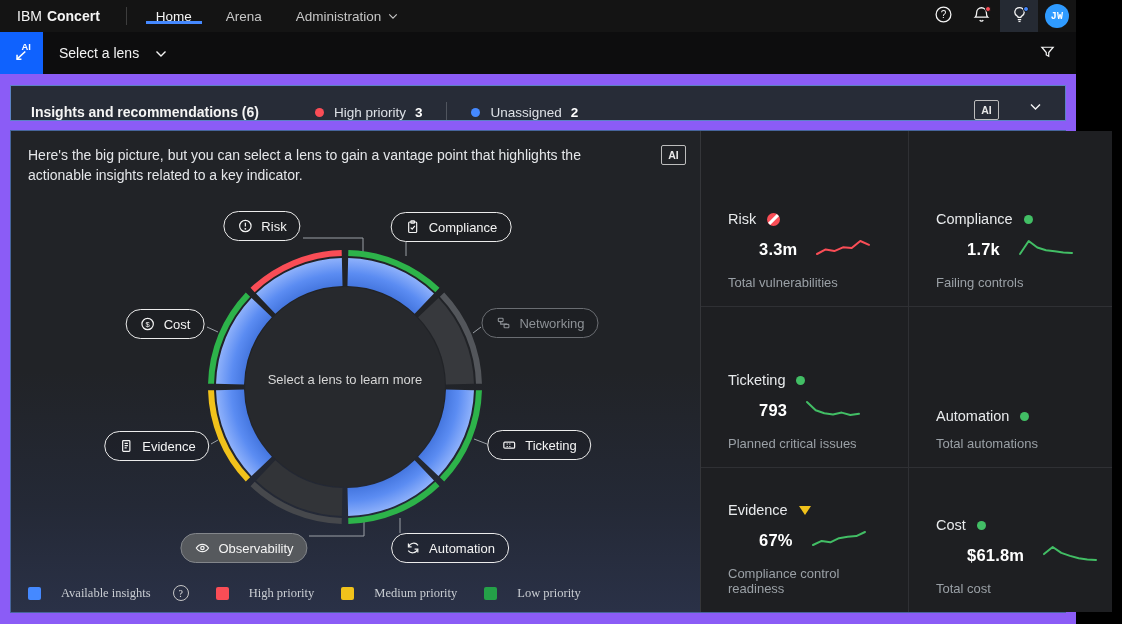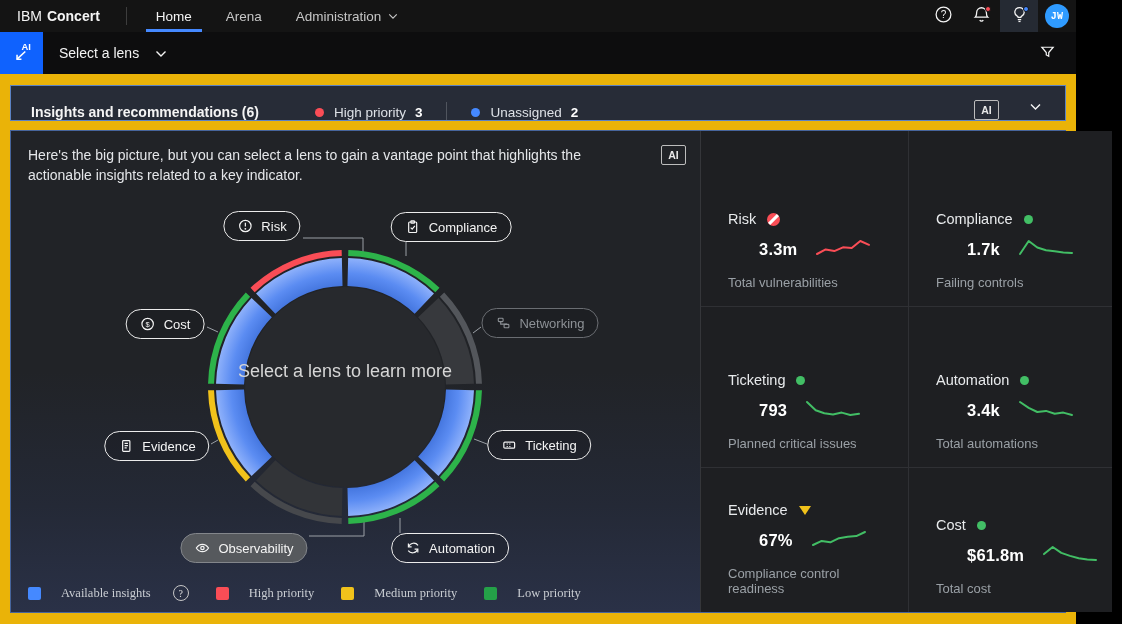--- a/index.html
+++ b/index.html
@@ -1,25 +1,25 @@
 <!DOCTYPE html>
 <html><head>
 <meta charset="utf-8">
 <style>
   * { margin:0; padding:0; box-sizing:border-box; }
   html,body { background:#000; }
   body { width:1122px; height:624px; overflow:hidden; font-family:"Liberation Sans", sans-serif; }
-  .app { position:relative; width:1076px; height:624px; background:#eab308; color:#f4f4f4; }
+  .app { position:relative; width:1076px; height:624px; background:#8b5cf6; color:#f4f4f4; }
 
   
   .topnav { height:32px; background:#141414; display:flex; align-items:stretch; position:relative; }
   .brand { display:flex; align-items:center; padding:0 26px 0 17px; font-size:14px; color:#f4f4f4; }
   .brand b { margin-left:5px; font-weight:700; }
   .nav-divider { width:1px; height:18px; background:#3d3d3d; align-self:center; }
-  .nav { display:flex; margin-left:12px; }
+  .nav { display:flex; margin-left:12px;align-items:center; }
   .nav-item { position:relative; display:flex; align-items:center; padding:0 17px; font-size:13.5px; color:#c6c6c6; cursor:pointer; }
   .nav-item.active { color:#f4f4f4; }
   .nav-item.active::after { content:""; position:absolute; left:7px; right:7px; bottom:0; height:3px; background:#4589ff; }
   .nav-caret { margin-left:7px; display:inline-flex; }
   .top-actions { margin-left:auto; display:flex; align-items:stretch; }
   .icon-btn { width:38px; display:flex; align-items:center; justify-content:center; cursor:pointer; position:relative; background:transparent; border:none; }
   .icon-btn.active-tool { background:#252a33; }
   .badge-dot { position:absolute; top:6px; right:9px; width:6px; height:6px; border-radius:50%; border:1.5px solid #141414; }
   .avatar { width:38px; display:flex; align-items:center; justify-content:center; cursor:pointer; }
   .avatar .circle { width:24px; height:24px; border-radius:50%; background:#2f9bff; color:#fff; font-size:10px; font-weight:700; display:flex; align-items:center; justify-content:center; letter-spacing:.3px;font-family:Liberation Mono, monospace; }
@@ -41,21 +41,21 @@
   .ai-badge { width:25px; height:20px; border:1px solid #bdbdbd; border-radius:2px; color:#e8e8e8; font-size:10.5px; font-weight:700; display:flex; align-items:center; justify-content:center; }
   .chev-btn { margin-left:22px; background:none; border:none; cursor:pointer; display:flex; align-items:center; justify-content:center; width:28px; height:28px; }
 
   
   .panel { position:absolute; left:10px; right:10px; top:130px; height:483px; border:1px solid #47659c; display:flex; background:#1e1f22; }
   .left-panel { position:relative; width:690px; flex:0 0 690px; border-right:1px solid #35363a; overflow:hidden;
     background:linear-gradient(180deg,#212327 0%, #212327 50%, #242936 78%, #2a3147 100%); }
   .intro { position:absolute; left:17px; top:14px; width:608px; font-size:14px; line-height:1.45; color:#e4e6e9; }
   .panel-ai-badge { position:absolute; right:14px; top:14px; }
   .donut-svg { position:absolute; left:0; top:0; }
-  .center-label { position:absolute; left:334px; top:240px; transform:translate(-50%,-50%); font-size:18px; color:#d6d6d6; white-space:nowrap; }
+  .center-label { position:absolute; left:334px; top:248px; transform:translate(-50%,-50%); font-size:13px; color:#d6d6d6; white-space:nowrap; }
 
   .pill { position:absolute; transform:translate(-50%,-50%); display:flex; align-items:center; gap:8px; height:30px; padding:0 13px; border:1px solid #ececec; border-radius:16px; background:rgba(20,21,24,.25); color:#f4f4f4; font-size:13px; cursor:pointer; white-space:nowrap; }
   .pill svg { flex:0 0 auto; }
   .pill.disabled { border-color:#6a6d72; color:#8d9196; cursor:default; }
   .pill.muted { background:#56595d; border-color:#83868b;justify-content:flex-end; }
 
   .legend { position:absolute; left:17px; bottom:11px; display:flex; align-items:center; gap:27px; font-size:12.5px; color:#c9cdd2; }
   .legend-item { display:flex; align-items:center; gap:20px;font-family:Liberation Serif, serif; }
   .swatch { width:13px; height:13px; border-radius:2px; }
   .help-ring { width:16px; height:16px; border:1px solid #c6c6c6; border-radius:50%; font-size:10px; color:#e0e0e0; display:flex; align-items:center; justify-content:center; margin-left:2px; }
@@ -376,26 +376,20 @@
                 <polyline points="2.0,2.0 10.7,10.3 19.3,13.2 28.0,14.4 36.7,12.6 45.3,15.0 54.0,13.8" fill="none" stroke="#42be65" stroke-width="2" stroke-linecap="round" stroke-linejoin="round"></polyline>
               </svg></span>
           </div>
           <div class="card-desc">Planned critical issues</div>
         </div>
         <div class="card">
           <div class="card-title">
             <span>Automation</span>
             <span class="dot-good"></span>
           </div>
-          <div class="card-value-row">
-            <span class="card-value">3.4k</span>
-            <span><svg width="56" height="17" viewBox="0 0 56 17">
-                <polyline points="2.0,2.0 10.7,7.9 19.3,12.0 28.0,10.9 36.7,13.8 45.3,12.6 54.0,15.0" fill="none" stroke="#42be65" stroke-width="2" stroke-linecap="round" stroke-linejoin="round"></polyline>
-              </svg></span>
-          </div>
           <div class="card-desc">Total automations</div>
         </div>
         <div class="card">
           <div class="card-title">
             <span>Evidence</span>
             <span class="warn-tri"></span>
           </div>
           <div class="card-value-row">
             <span class="card-value">67%</span>
             <span><svg width="56" height="17" viewBox="0 0 56 17">

